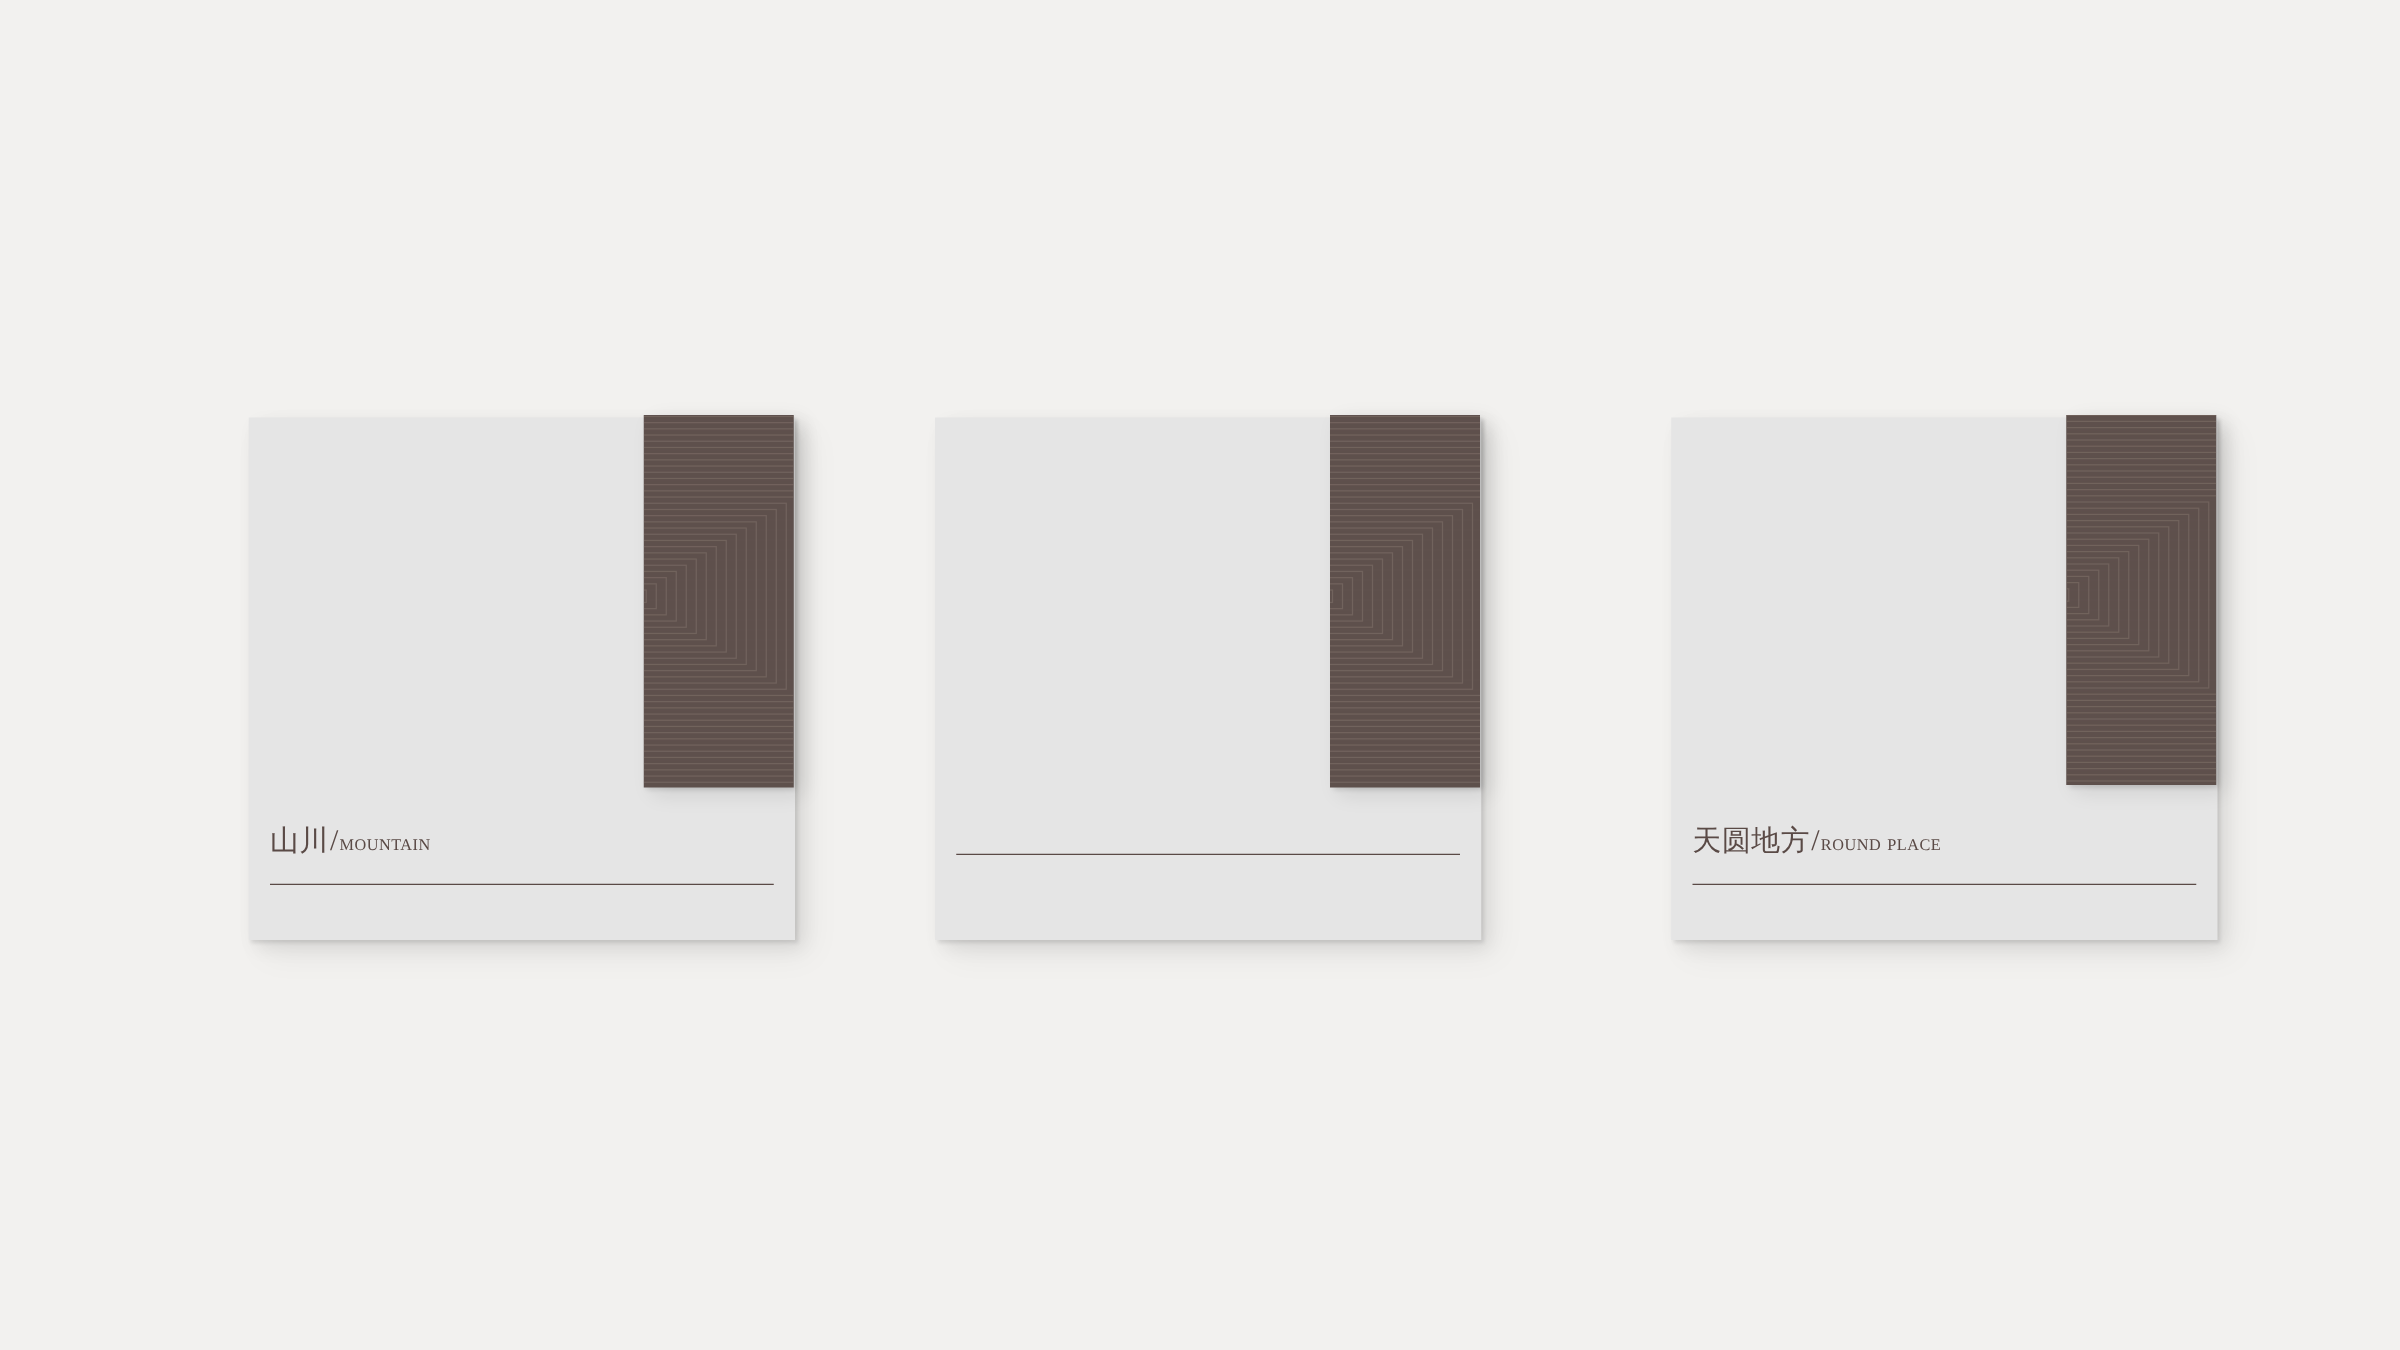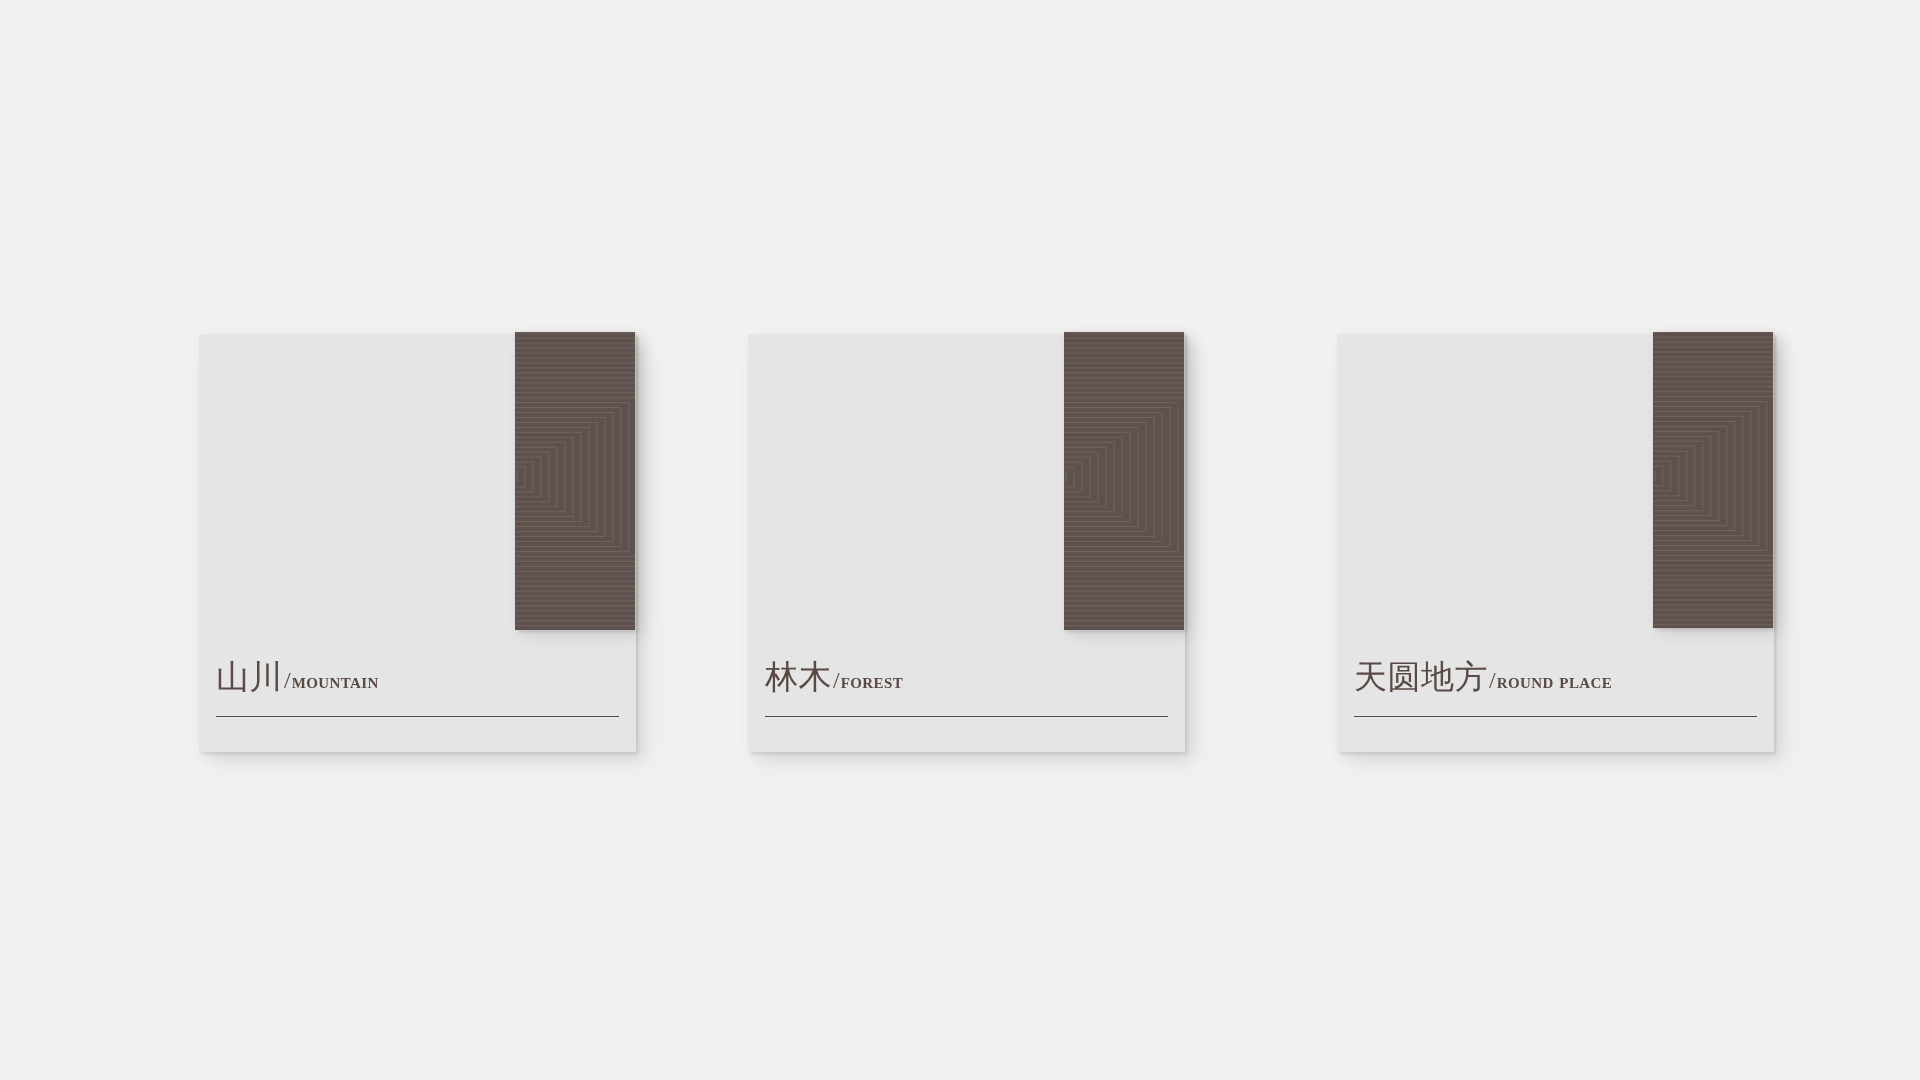--- a/index.html
+++ b/index.html
@@ -65,36 +65,36 @@
   }
 
   .title-line {
     color:#5a4a46;
     white-space:nowrap;
     line-height:1;
     font-weight:400;
   }
 
   .title-cn {
-    font-size:33px;
+    font-size:23px;
     letter-spacing:0.5px;
     text-align:right;
   }
 
   .slash {
     font-size:24px;
     padding:0 1px;
   }
 
   .title-en {
-    font-size:21px;
+    font-size:18px;
     letter-spacing:0.4px;
     font-variant:small-caps;
     text-transform:lowercase;
-    font-weight:700;
+    font-weight:400;
   }
 
   .rule {
     margin-top:22px;
     height:1px;
     width:403px;
     background:#5a4a46;
   }
 </style>
 </head>
@@ -256,21 +256,20 @@
             <line x1="0" x2="120" y1="252" y2="252" opacity="0.12"></line>
             <line x1="0" x2="120" y1="260" y2="260" opacity="0.12"></line>
             <line x1="0" x2="120" y1="268" y2="268" opacity="0.12"></line>
             <line x1="0" x2="120" y1="276" y2="276" opacity="0.12"></line>
             <line x1="0" x2="120" y1="284" y2="284" opacity="0.12"></line>
             <line x1="0" x2="120" y1="292" y2="292" opacity="0.12"></line>
           </g>
         </svg>
       </div>
       <div class="caption">
-        <div class="title-line"><span class="title-cn">林木</span><span class="slash">/</span><span class="title-en">FOREST</span></div>
         <div class="rule"></div>
       </div>
     </div>
     <div class="card c3">
       <div class="art-block">
         <svg width="120" height="296" viewBox="0 0 120 296">
           <g fill="none" stroke="#8a7a72" stroke-width="1" opacity="0.45">
             <rect x="-14" y="139.04" width="16" height="9.920000000000016"></rect>
             <rect x="-22" y="134.08" width="32" height="19.839999999999975"></rect>
             <rect x="-30" y="129.12" width="48" height="29.75999999999999"></rect>

